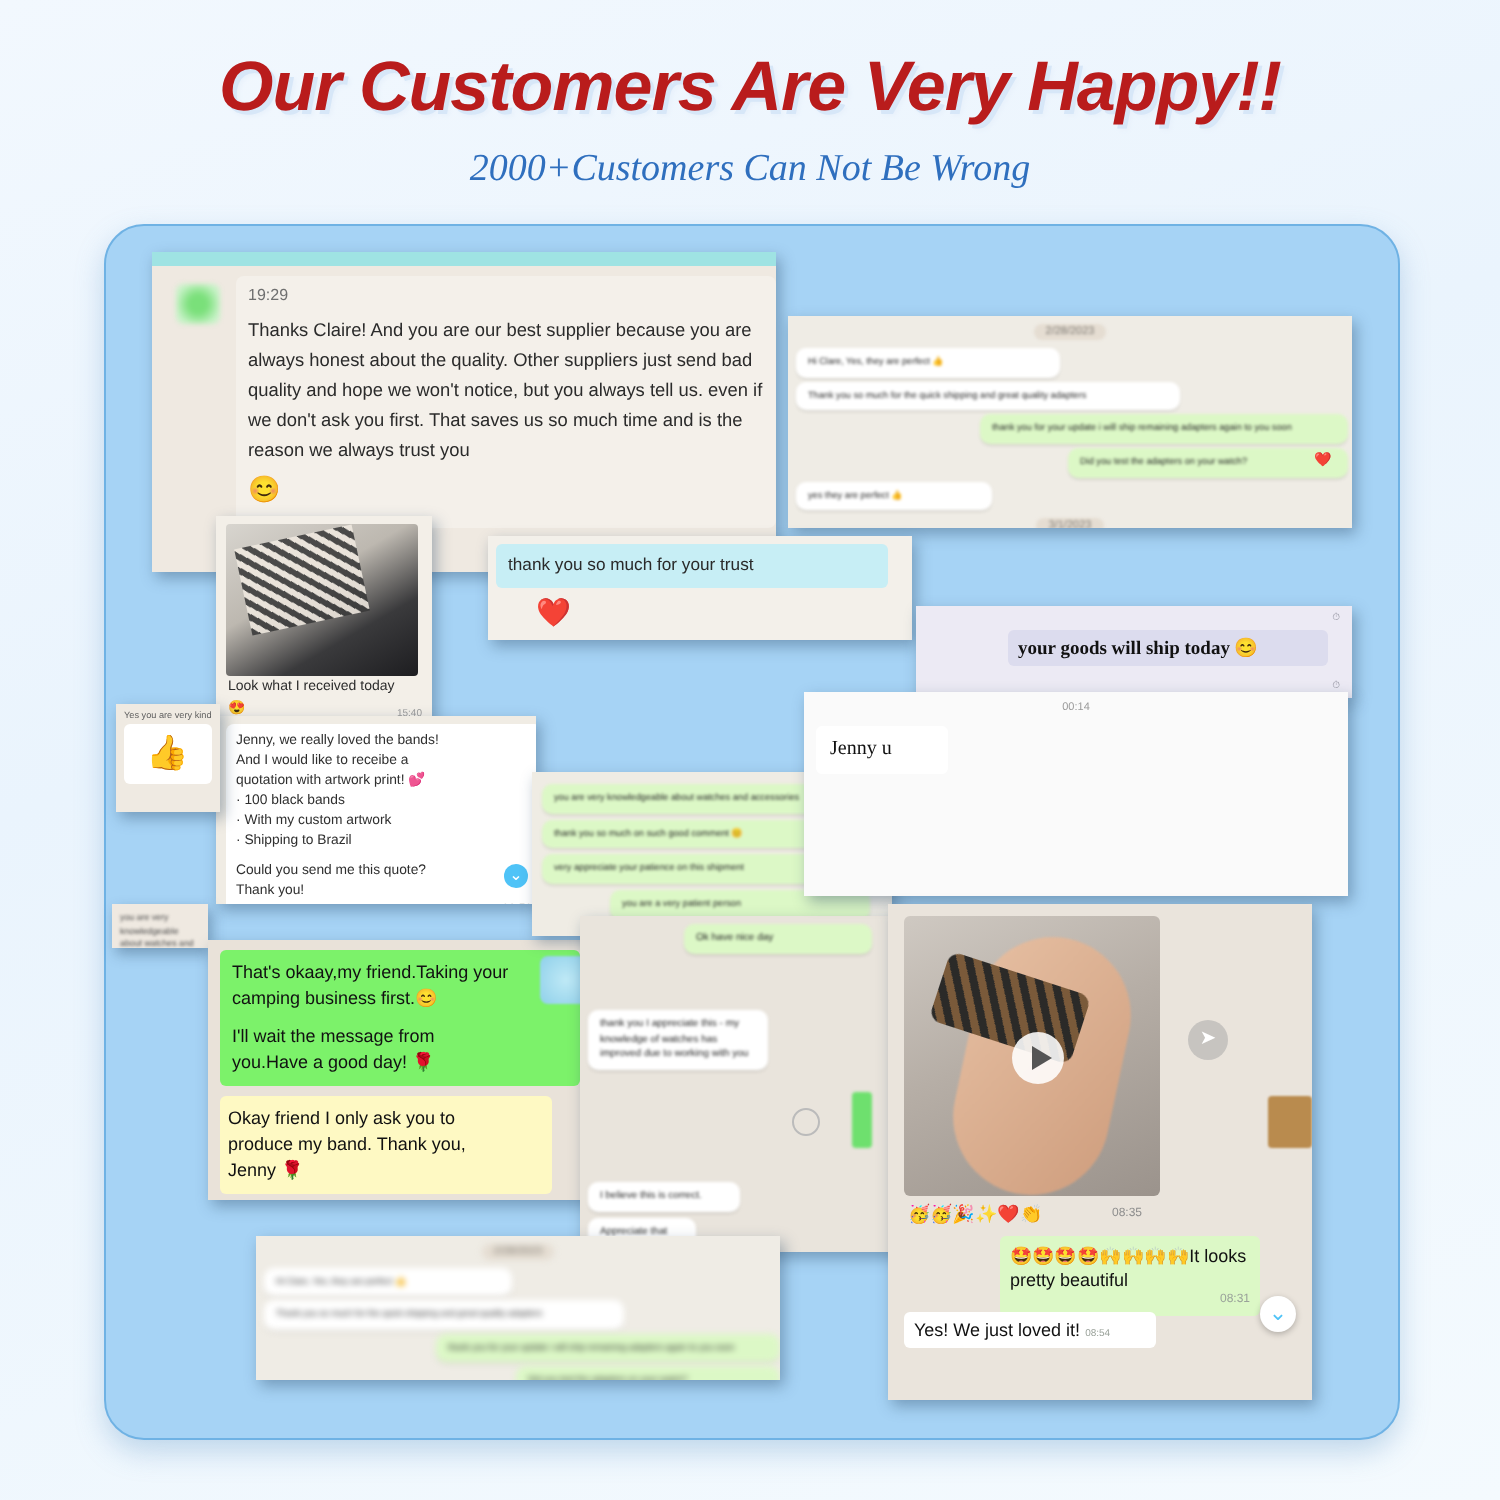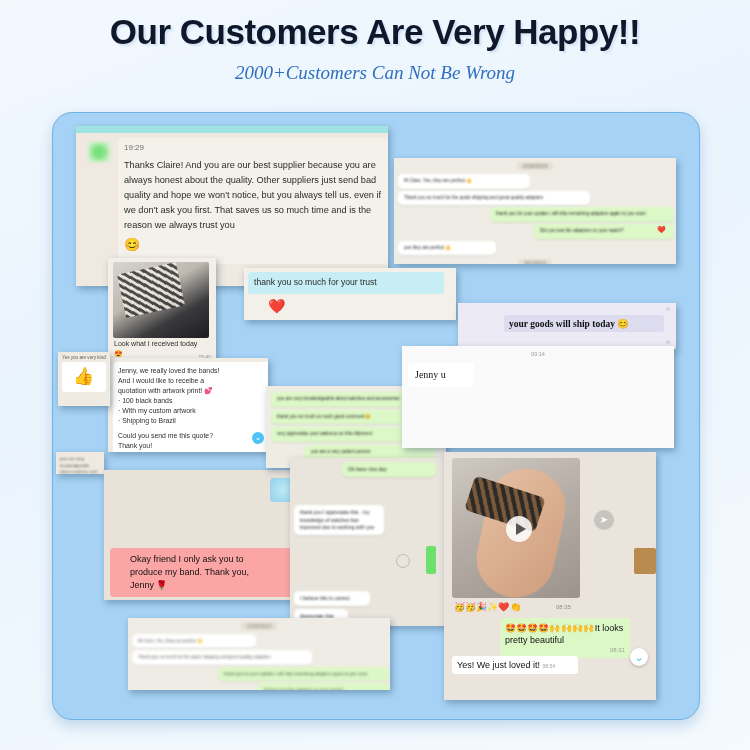--- a/index.html
+++ b/index.html
@@ -5,23 +5,23 @@
   html,body{margin:0;padding:0;}
   body{
     width:750px;height:750px;overflow:hidden;
     font-family:"Liberation Sans", sans-serif;
     background:linear-gradient(160deg,#f2f8fe 0%,#eaf4fd 40%,#f4fafe 100%);
     position:relative;
   }
   
   .header{position:absolute;left:0;top:0;width:750px;text-align:center;}
   .title{
-    margin-top:12px;
-    font-size:35px;font-weight:bold;
-    color:#0f172a;letter-spacing:-0.5px;
+    margin-top:24px;
+    font-size:35px;font-weight:bold;font-style:italic;
+    color:#b91c1c;letter-spacing:-0.5px;
     text-shadow:2px 2px 0 #d7e7f8, 3px 3px 2px #e8f1fb;
     font-family:"Liberation Sans", sans-serif;
   }
   .subtitle{
     margin-top:10px;font-size:19px;font-style:italic;color:#2f6fbe;
     font-family:"Liberation Serif", serif;
   }
   
   .frame{
     position:absolute;left:52px;top:112px;width:646px;height:606px;
@@ -100,22 +100,22 @@
     margin:2px 4px;background:#fff;border-radius:3px;height:30px;
     text-align:center;font-size:17px;line-height:30px;
   }
   
   #shot-green{left:104px;top:470px;width:196px;height:130px;background:#e9e2d9;}
   #shot-green .g{
     position:absolute;left:6px;top:5px;width:168px;background:#7cf26a;
     border-radius:3px;padding:5px 6px;font-size:9px;line-height:1.45;color:#111;
   }
   #shot-green .w{
-    position:absolute;left:6px;top:78px;width:158px;background:#fca5a5;
-    border-radius:3px;padding:5px 20px;font-size:9px;line-height:1.45;color:#111;
+    position:absolute;left:6px;top:78px;width:158px;background:#fef9c3;
+    border-radius:3px;padding:5px 4px;font-size:9px;line-height:1.45;color:#111;
   }
   #shot-green .sticker{
     position:absolute;right:4px;top:8px;width:26px;height:24px;border-radius:4px;
     background:radial-gradient(circle,#bfe9f6,#8fd0ea);filter:blur(.5px);
   }
   
   #shot-mid{left:266px;top:386px;width:180px;height:82px;background:#efece4;}
   
   #shot-nice{left:290px;top:458px;width:162px;height:168px;background:#e9e4dc;}
   
@@ -246,20 +246,27 @@
 <div class="shot" id="shot-thumb">
   <div class="lbl">Yes you are very kind</div>
   <div class="tb">👍</div>
 </div>
 
 <div class="shot" id="shot-edge">
   <div class="micro blur" style="padding:4px;">you are very knowledgeable about watches and accessories</div>
 </div>
 
 <div class="shot" id="shot-green">
+  <div class="g">
+    <div>That's okaay,my friend.Taking your</div>
+    <div>camping business first.😊</div>
+    <div style="height:6px"></div>
+    <div>I'll wait the message from</div>
+    <div>you.Have a good day! 🌹</div>
+  </div>
   <div class="sticker"></div>
   <div class="w">
     <div>Okay friend I only ask you to</div>
     <div>produce my band. Thank you,</div>
     <div>Jenny 🌹</div>
   </div>
 </div>
 
 <div class="shot" id="shot-mid">
   <div style="padding:6px 5px;">

